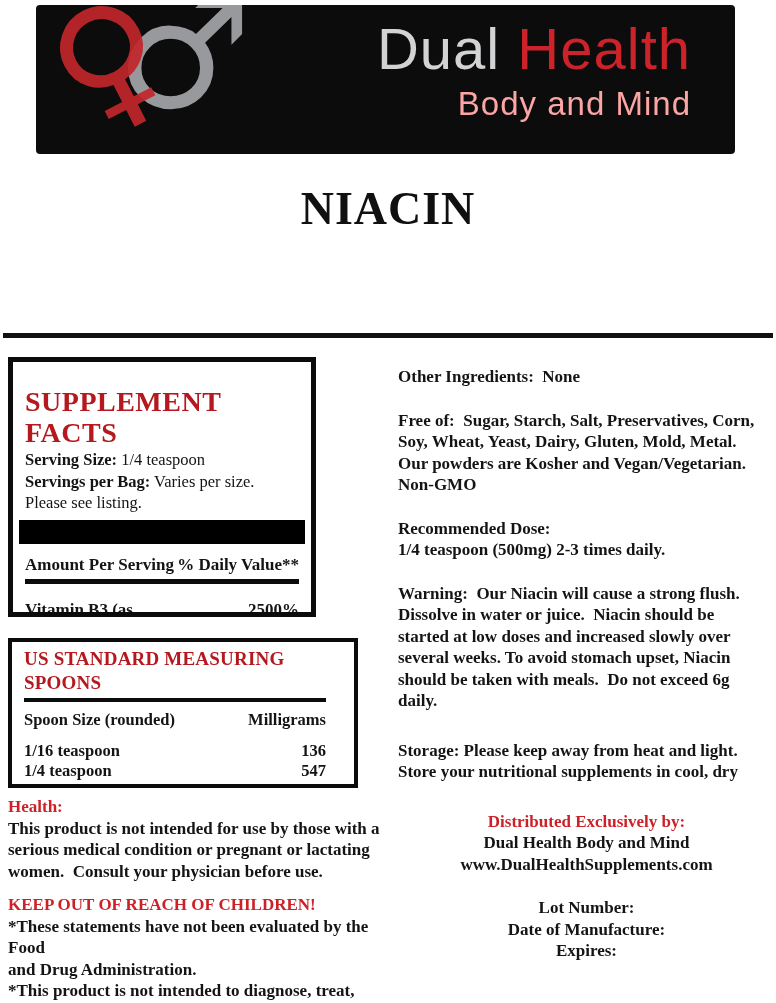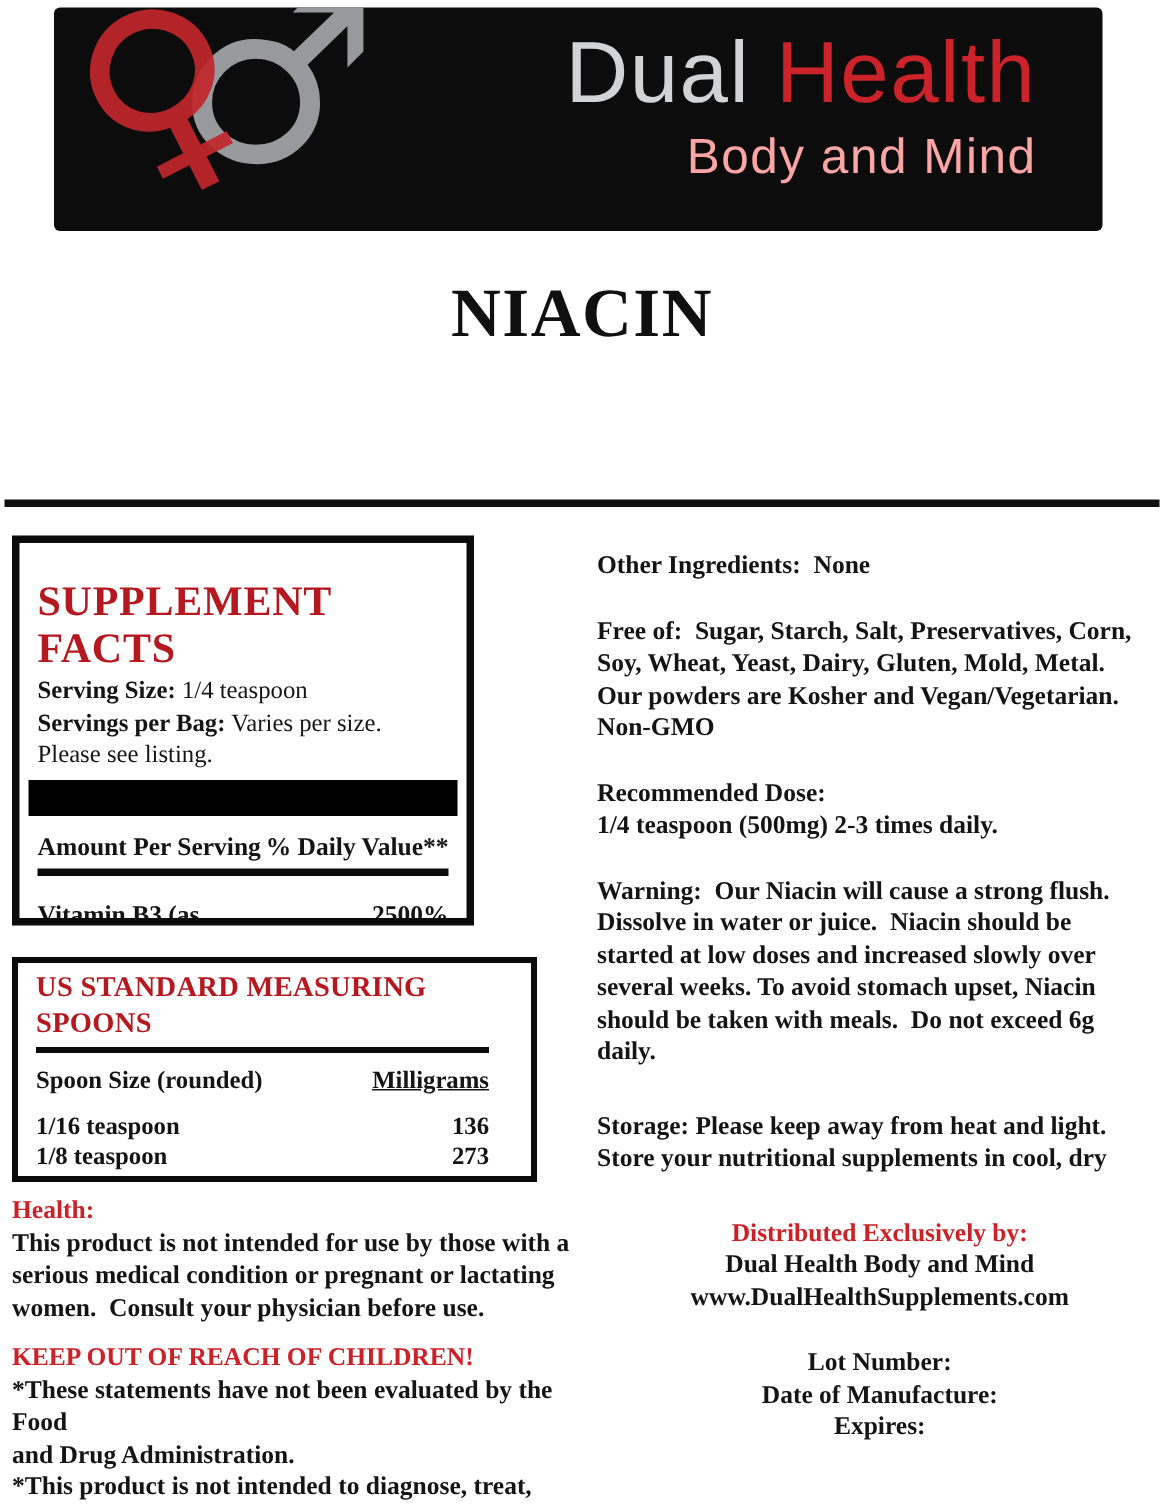--- a/index.html
+++ b/index.html
@@ -41,21 +41,21 @@
   .sf-foot.first{margin-top:15px;}
 
   
   .spoons-box{position:absolute;left:8px;top:638px;width:350px;height:150px;box-sizing:border-box;
               border:4px solid #0b0b0b;padding:5px 28px 0 12px;overflow:hidden;}
   .spoons-title{margin:0;font-size:19px;line-height:24px;font-weight:bold;color:#b5191f;letter-spacing:.2px;}
   .spoons-underline{height:4px;background:#0b0b0b;margin:3px 0 8px 0;}
   .spoons-row{display:flex;justify-content:space-between;font-size:16.5px;line-height:20px;gap:32px;}
   .spoons-row.head{font-weight:bold;}
   .spoons-row .col2{width:110px;text-align:right;}
-  .spoons-row.head .col2{text-decoration:underline;}
+  .spoons-row.head .col2{}
   .spoons-row.first{margin-top:11px;}
   .spoons-row{font-weight:bold;}
 
   
   .left-warning{position:absolute;left:8px;top:796px;width:376px;font-size:17px;line-height:21.5px;
                 font-weight:bold;}
   .red{color:#cc2127;}
   .pre{white-space:pre-wrap;margin:0;}
   .left-warning .keepout{margin-top:12px;}
 
@@ -118,24 +118,20 @@
     <div class="spoons-underline"></div>
     <div class="spoons-row head">
       <span>Spoon Size (rounded)</span>
       <span class="col2">Milligrams</span>
     </div>
     <div class="spoons-row first">
       <span>1/16 teaspoon</span>
       <span class="col2">136</span>
     </div>
     <div class="spoons-row">
-      <span>1/8 teaspoon</span>
-      <span class="col2">273</span>
-    </div>
-    <div class="spoons-row">
       <span>1/4 teaspoon</span>
       <span class="col2">547</span>
     </div>
   </section>
 
   <section class="left-warning">
     <p class="pre red">Health:</p>
     <p class="pre">This product is not intended for use by those with a
 serious medical condition or pregnant or lactating
 women.  Consult your physician before use.</p>

